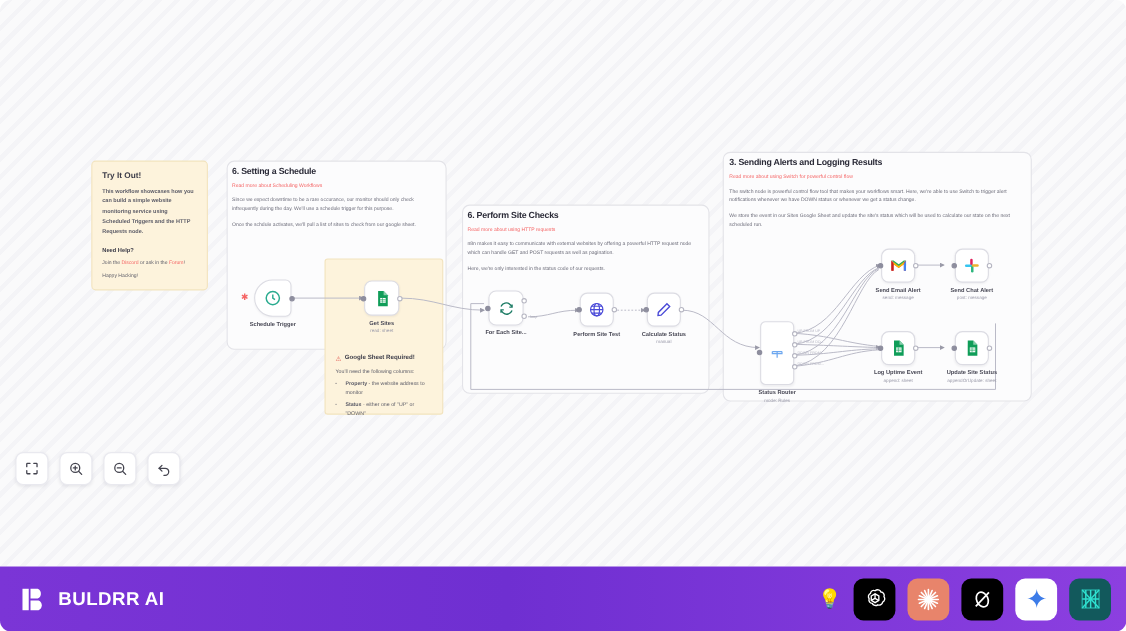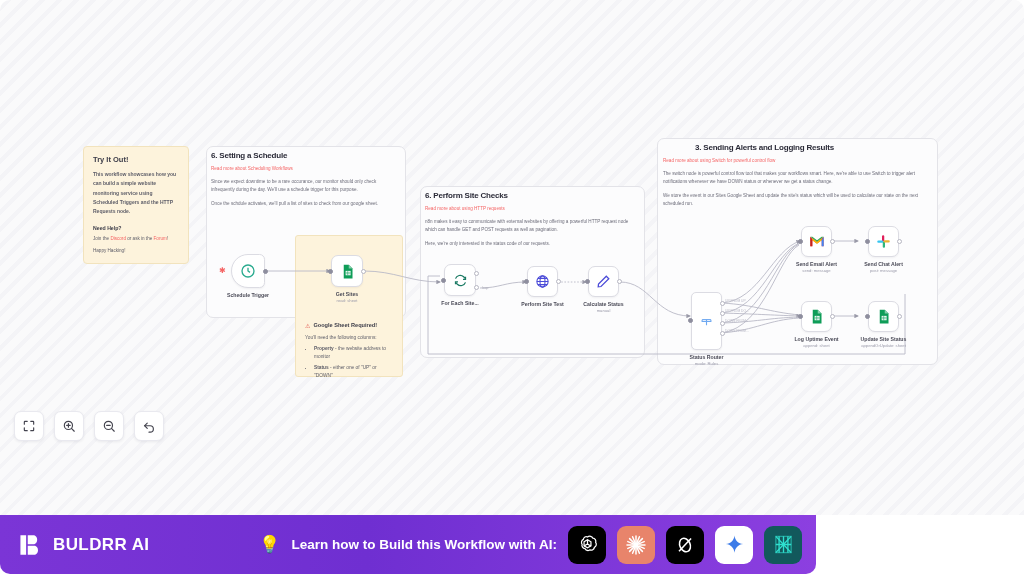--- a/index.html
+++ b/index.html
@@ -126,21 +126,21 @@
     border: 1px solid #e9e9ef;
     border-radius: 7px;
     display: flex; align-items: center; justify-content: center;
     box-shadow: 0 1px 3px rgba(20,20,40,.07);
     cursor: pointer;
   }
 
   
   #bottombar {
     position: absolute; left: 0; bottom: 0;
-    width: 816px; height: 59px;
+    width: 1024px; height: 59px;
     background: linear-gradient(90deg,#7b35d6 0%,#6f2fd1 45%,#8c3fe0 100%);
     display: flex; align-items: center;
     border-radius: 0 0 10px 10px;
   }
   #brand { display: flex; align-items: center; gap: 9px; margin-left: 18px; }
   #brand-name {
     color: #fff; font-weight: bold; font-size: 17px; letter-spacing: .4px;
   }
   #cta { margin-left: auto; display: flex; align-items: center; gap: 11px; margin-right: 14px; }
   #cta-text { color: #fff; font-weight: bold; font-size: 13.5px; }
@@ -168,21 +168,21 @@
       <p>Once the schdule activates, we'll pull a list of sites to check from our google sheet.</p>
     </div>
 
     <div class="frame-title" style="left:425px; top:191px; font-size:8px;">6. Perform Site Checks</div>
     <div class="frame-link" style="left:425px; top:206px;">Read more about using HTTP requests</div>
     <div class="frame-body" style="left:425px; top:218px; width:215px;">
       <p>n8n makes it easy to communicate with external websites by offering a powerful HTTP request node which can handle GET and POST requests as well as pagination.</p>
       <p>Here, we're only interested in the status code of our requests.</p>
     </div>
 
-    <div class="frame-title" style="left:663px; top:143px; font-size:8px;margin-left:32px;">3. Sending Alerts and Logging Results</div>
+    <div class="frame-title" style="left:663px; top:143px; font-size:8px;">3. Sending Alerts and Logging Results</div>
     <div class="frame-link" style="left:663px; top:158px;">Read more about using Switch for powerful control flow</div>
     <div class="frame-body" style="left:663px; top:170px; width:270px;">
       <p>The switch node is powerful control flow tool that makes your workflows smart. Here, we're able to use Switch to trigger alert notifications whenever we have DOWN status or whenever we get a status change.</p>
       <p>We store the event in our Sites Google Sheet and update the site's status which will be used to calculate our state on the next scheduled run.</p>
     </div>
 
     <div class="sticky" style="left:83px; top:146px; width:106px; height:118px; padding:8px 9px;">
       <div class="sticky-title" style="font-size:7.5px; margin-bottom:6px;">Try It Out!</div>
       <div class="sticky-text" style="font-size:5px; line-height:1.85; font-weight:bold;">This workflow showcases how you can build a simple website monitoring service using Scheduled Triggers and the HTTP Requests node.</div>
       <div class="sticky-title" style="font-size:5.2px; margin-top:9px;">Need Help?</div>
@@ -434,21 +434,20 @@
       <svg width="26" height="26" viewBox="0 0 32 32">
         <rect x="3" y="4" width="7" height="24" fill="#fff"></rect>
         <path d="M12 4h8a6 6 0 0 1 0 11h-8z" fill="#fff"></path>
         <path d="M12 17h9a6 6 0 0 1 0 11h-9z" fill="#fff"></path>
       </svg>
       <span id="brand-name">BULDRR AI</span>
     </div>
 
     <div id="cta">
       <span style="font-size:17px;">💡</span>
-      <span id="cta-text">Learn how to Build this Workflow with AI:</span>
 
       <div class="ai-icon" style="background:#000;">
         <svg width="23" height="23" viewBox="0 0 24 24" fill="none" stroke="#fff" stroke-width="1.3">
           <path d="M12 4.2c2 -1.6 4.7 -.9 5.6 1.2c2.2 .1 3.7 2.4 2.9 4.4c1.3 1.7 .7 4.3 -1.3 5.2c-.3 2.2 -2.7 3.5 -4.6 2.6c-1.8 1.3 -4.4 .6 -5.3 -1.4c-2.2 -.1 -3.7 -2.4 -2.9 -4.4c-1.3 -1.7 -.7 -4.3 1.3 -5.2c.3 -2.2 2.5 -3.4 4.3 -2.4z"></path>
           <path d="M8.4 9.2l3.6 -2.1l3.6 2.1v4.2l-3.6 2.1l-3.6 -2.1z"></path>
           <path d="M12 7.1v4.4l3.6 2.1M8.4 13.4l3.6 -2"></path>
         </svg>
       </div>
 
       <div class="ai-icon" style="background:#e8846b;">

